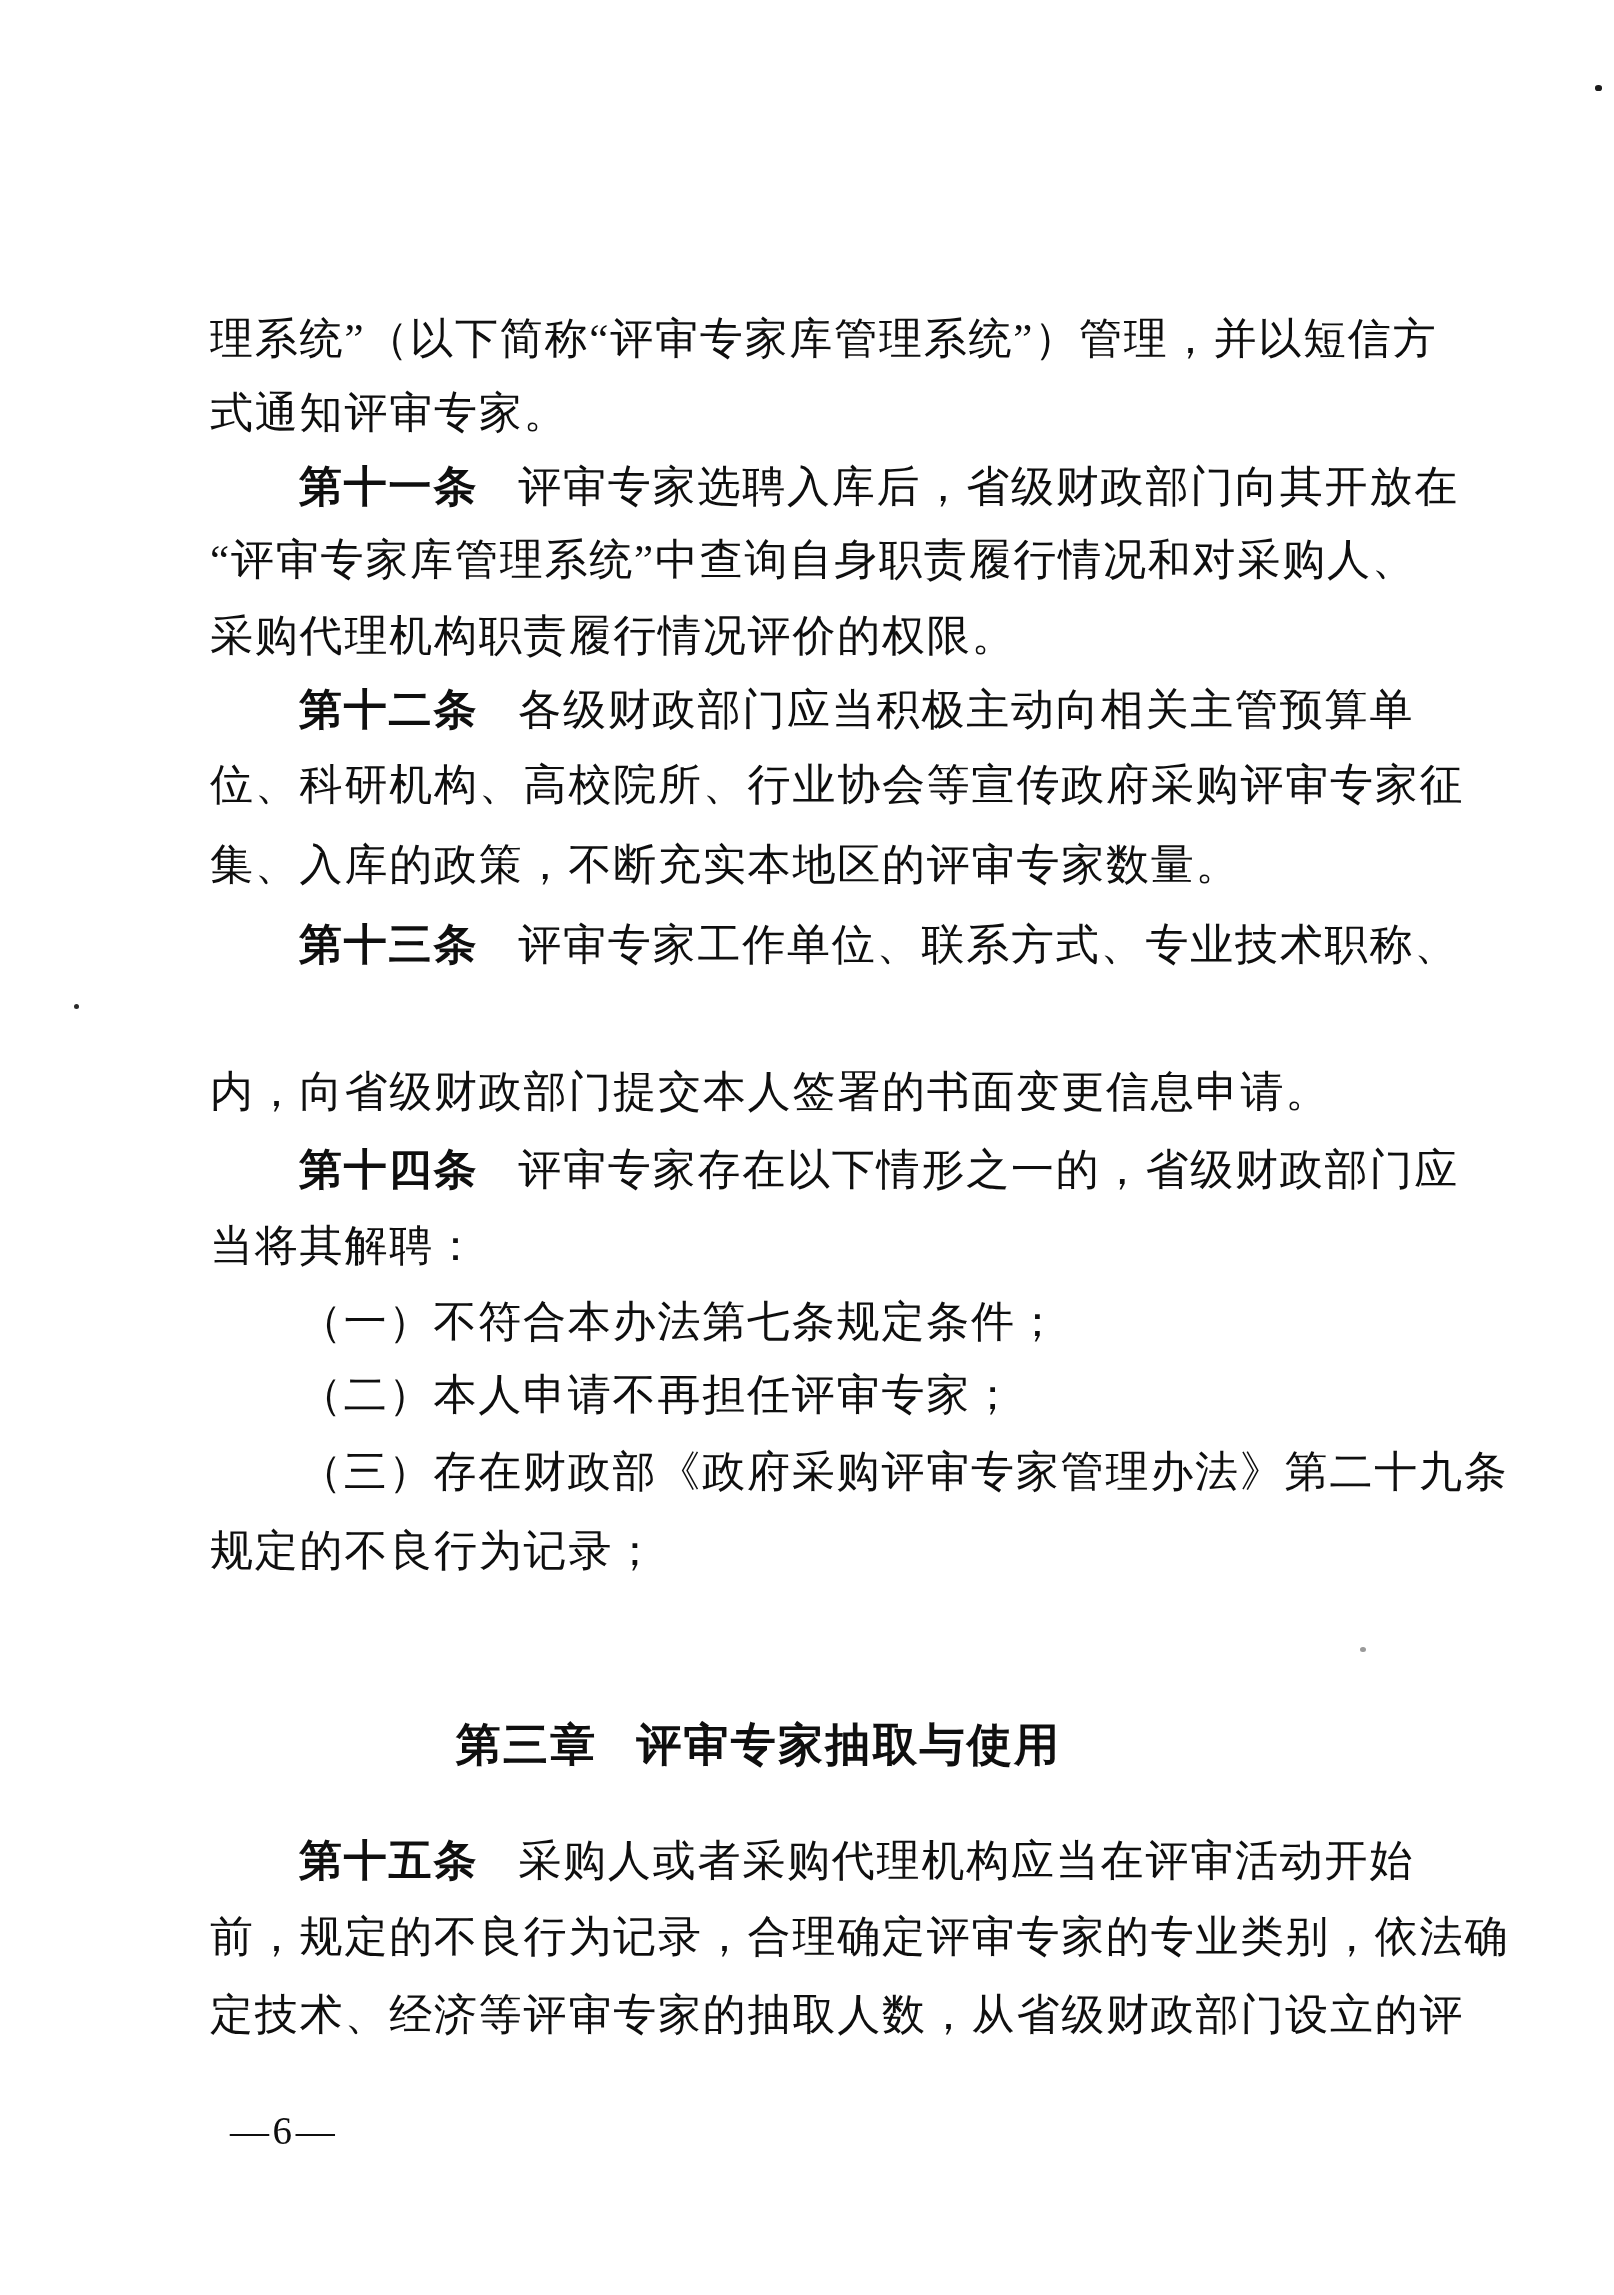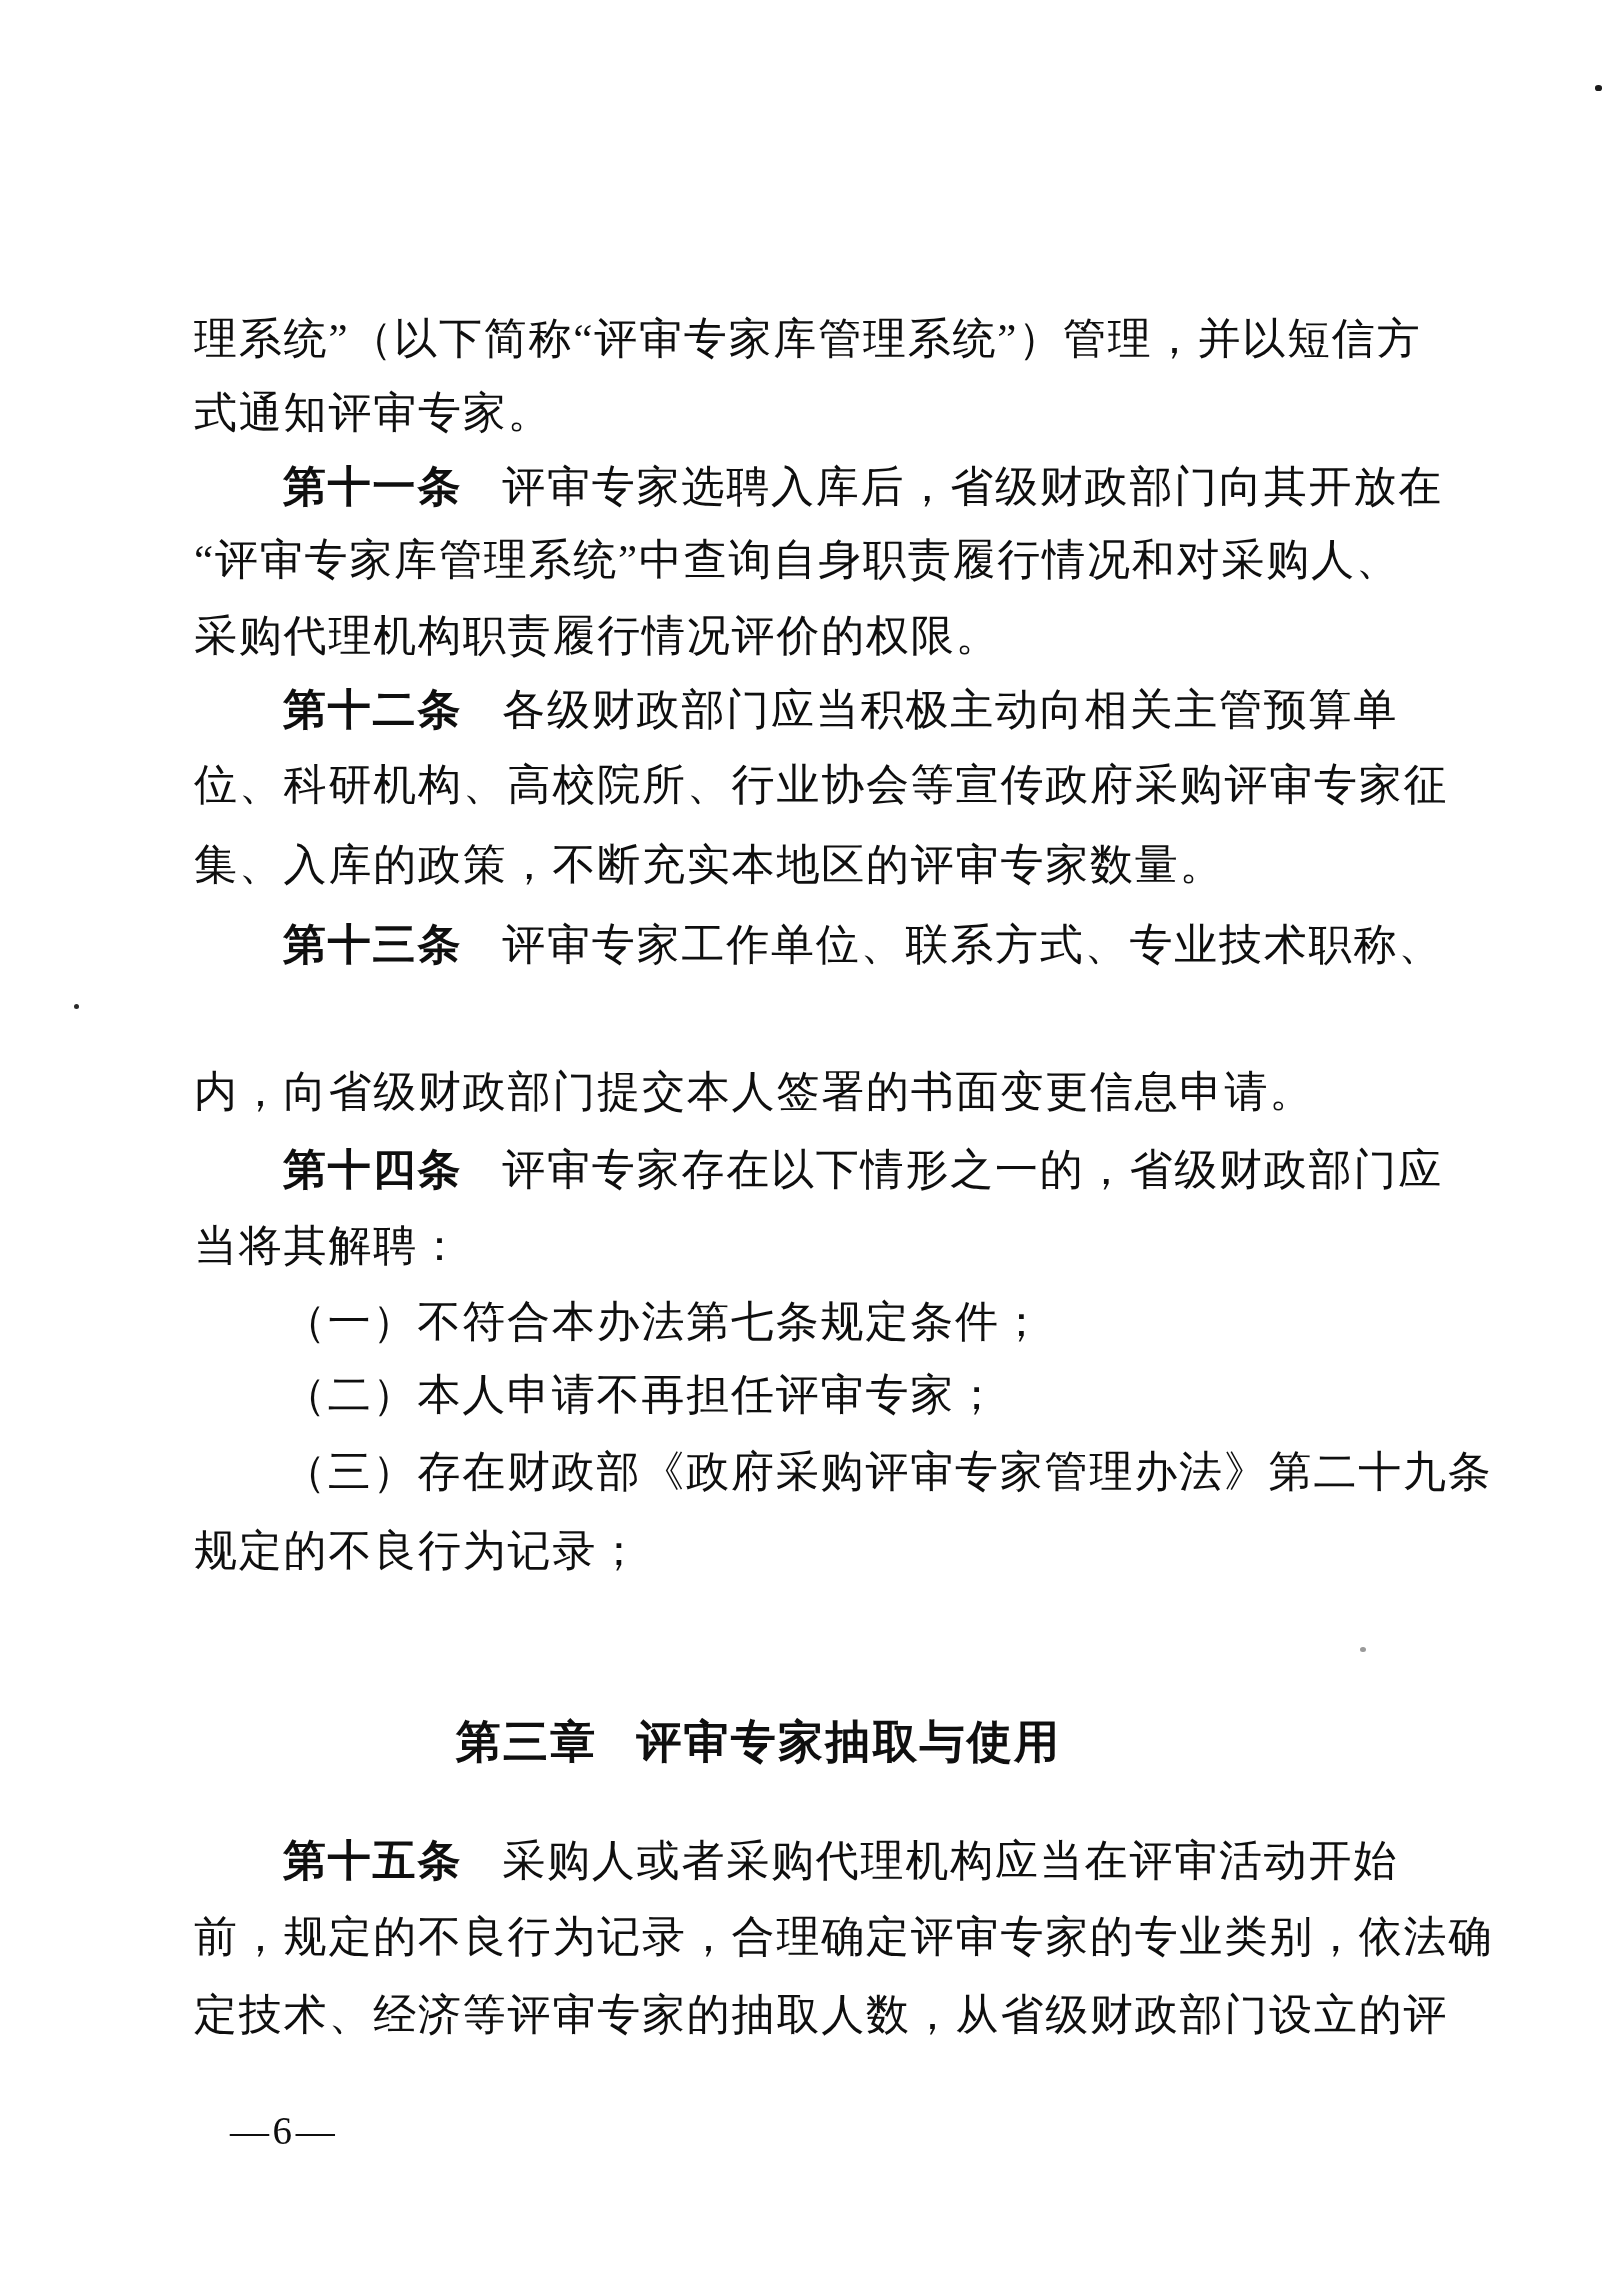--- a/index.html
+++ b/index.html
@@ -11,21 +11,21 @@
     width: 1615px;
     height: 2295px;
     position: relative;
     background: #ffffff;
     font-family: "Liberation Serif", serif;
     color: #0f0f0f;
     overflow: hidden;
   }
   .doc-body {
     position: absolute;
-    left: 194px;
+    left: 210px;
     top: 0;
     width: 1302px;
     height: 1949px;
   }
   .doc-line {
     position: absolute;
     left: 0;
     width: 1302px;
     font-size: 43px;
     line-height: 46px;
@@ -41,21 +41,21 @@
     font-weight: bold;
     margin-right: 40px;
     letter-spacing: 1.8px;
   }
   .chapter-heading {
     position: absolute;
     left: 0;
     top: 1722px;
     width: 1517px;
     text-align: center;
-    font-family: Liberation Mono, monospace;
+    font-family: Liberation Serif, serif;
     font-weight: bold;
     font-size: 45px;
     line-height: 47px;
     letter-spacing: 2.2px;
     color: #0f0f0f;
     white-space: nowrap;
   }
   .chapter-gap {
     display: inline-block;
     width: 39px;

